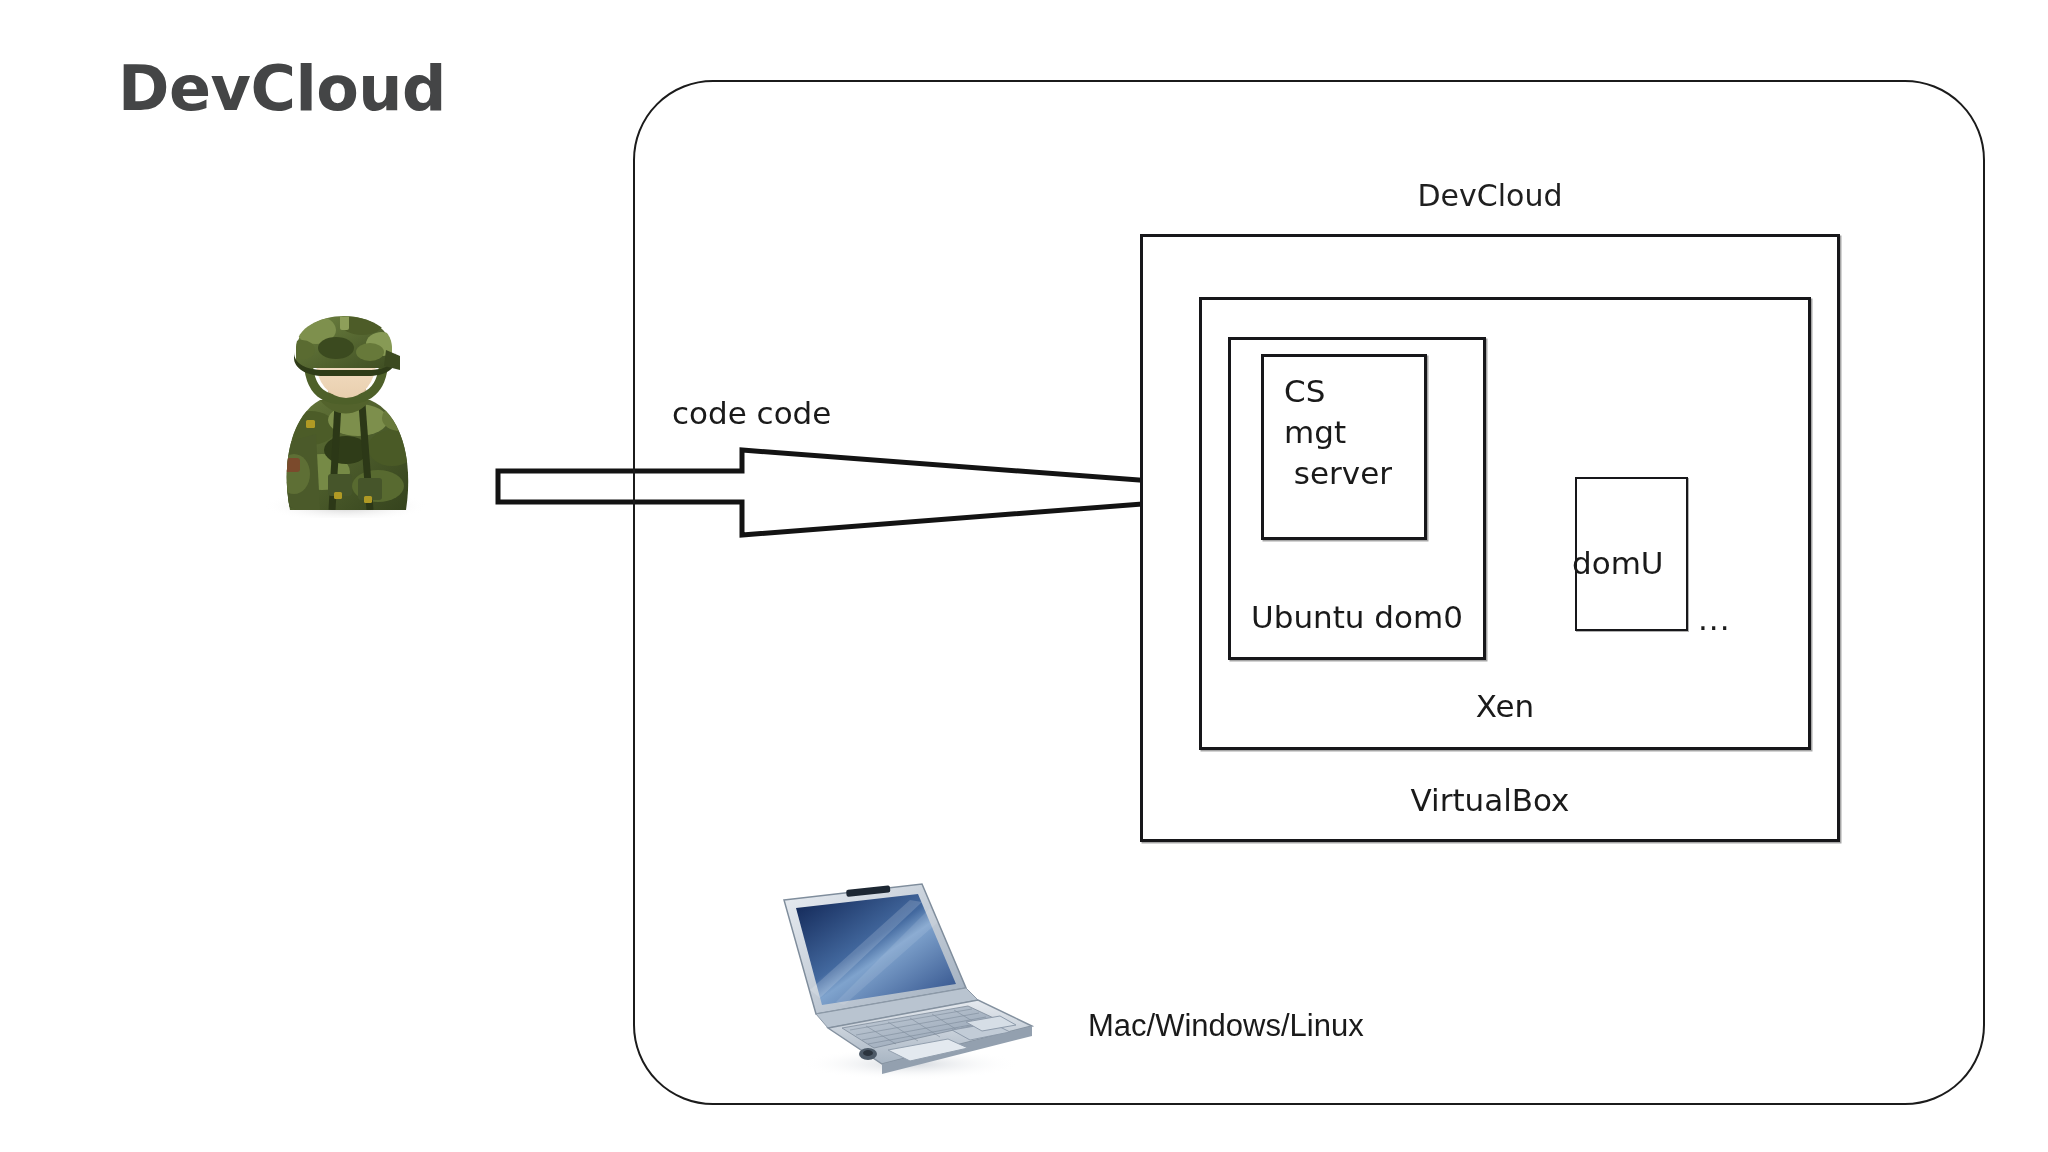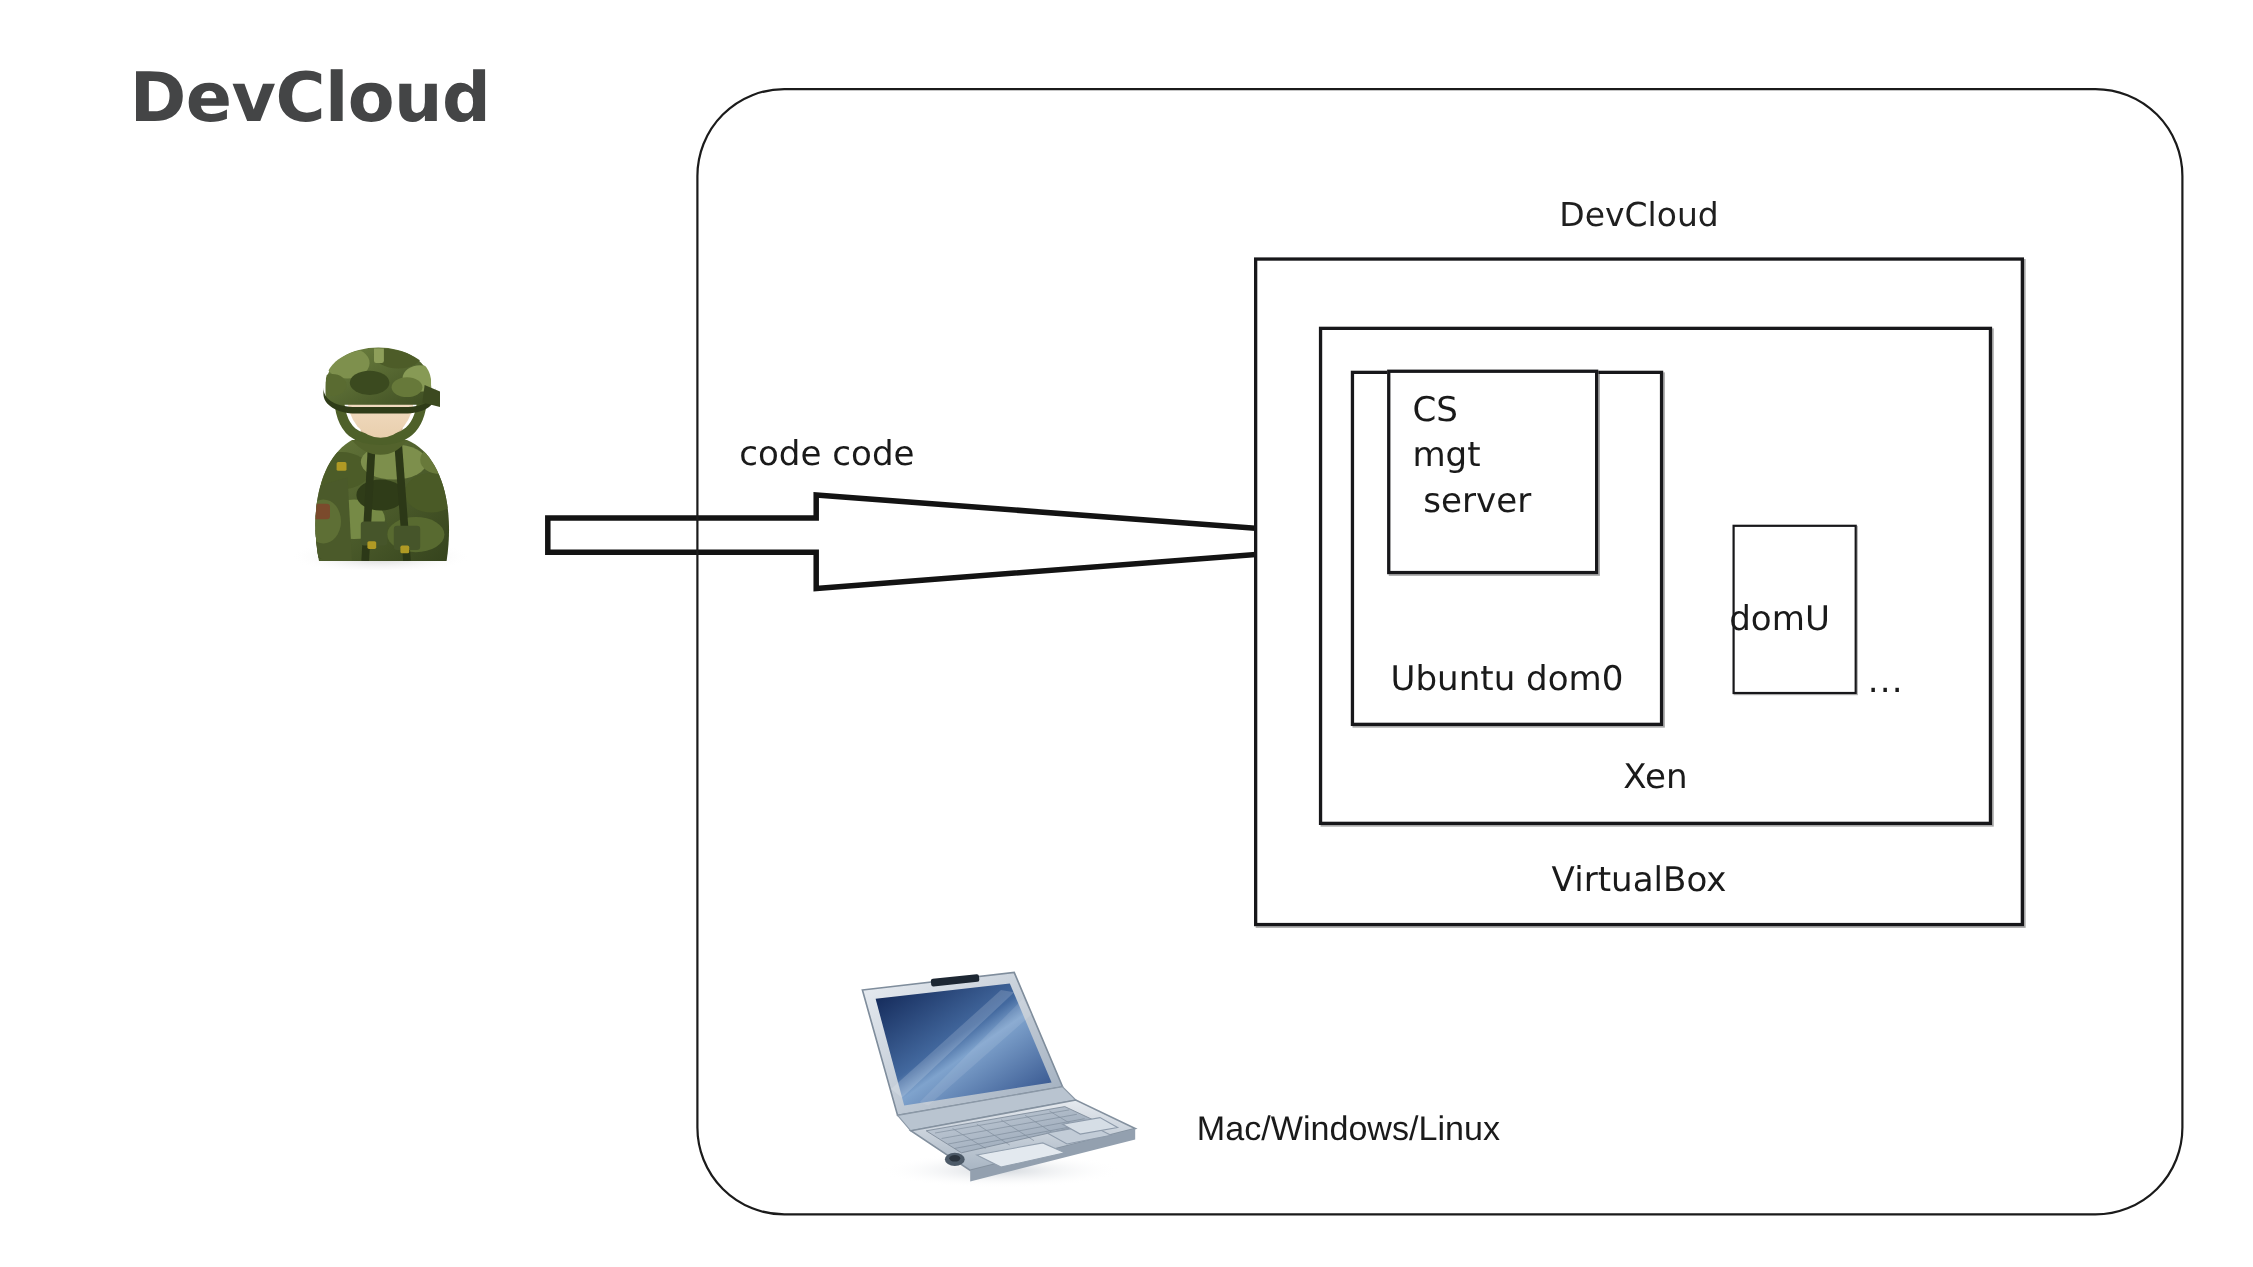--- a/index.html
+++ b/index.html
@@ -59,28 +59,28 @@
   }
   #xen-layer {
     left: 1199px;
     top: 297px;
     width: 612px;
     height: 453px;
   }
   #ubuntu-dom0-layer {
     left: 1228px;
     top: 337px;
-    width: 284px;
+    width: 258px;
     height: 323px;
     padding-left: 12px;
   }
   #cs-mgt-server-box {
     left: 1261px;
-    top: 336px;
-    width: 192px;
+    top: 354px;
+    width: 166px;
     height: 186px;
   }
   #domu-box {
     left: 1575px;
     top: 477px;
     width: 113px;
     height: 154px;
     border-width: 2.5px;
     box-shadow: 1px 1px 0 0 rgba(0,0,0,0.3);
   }

